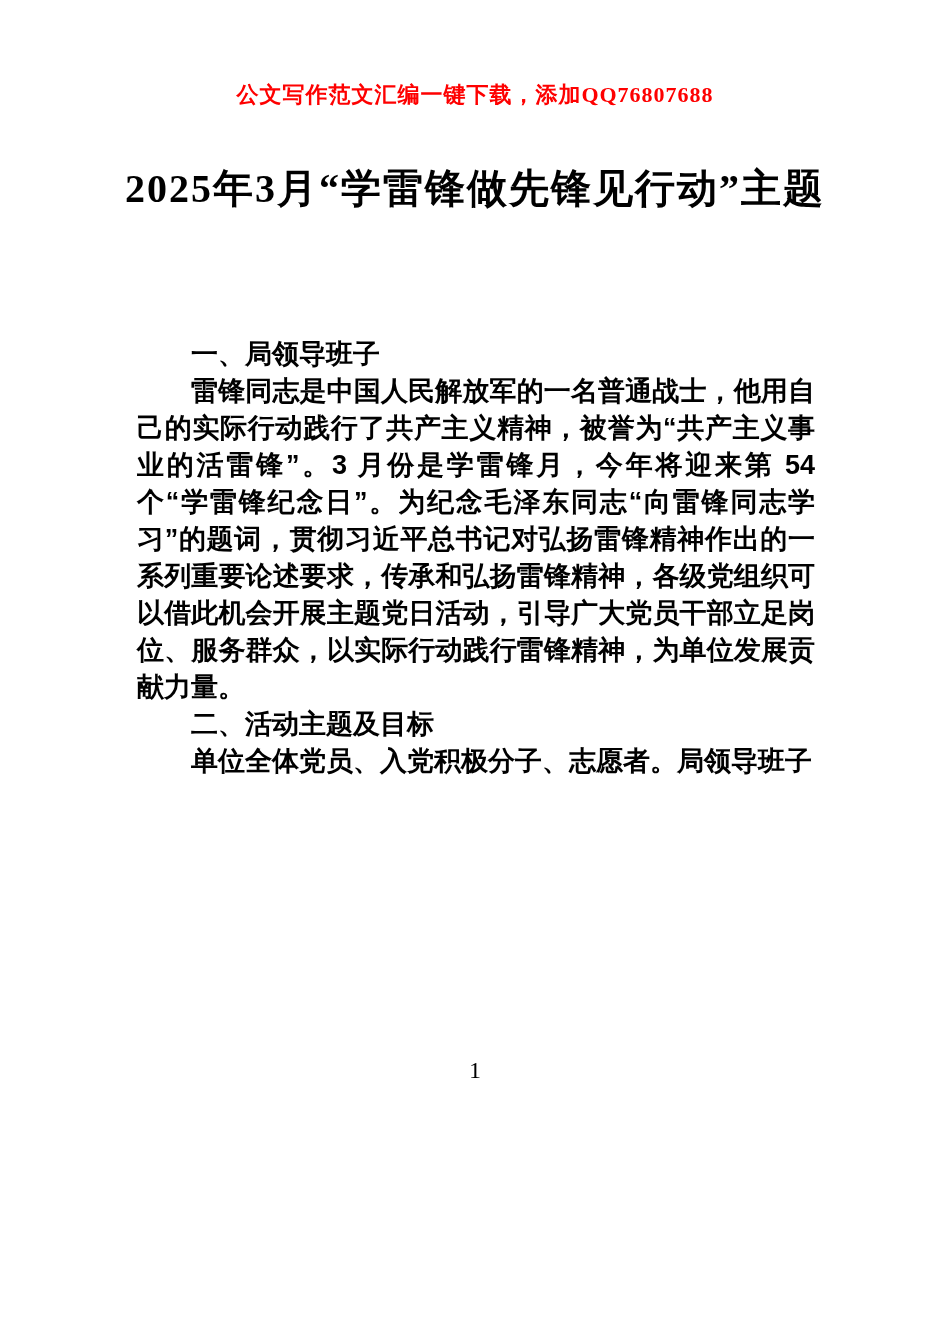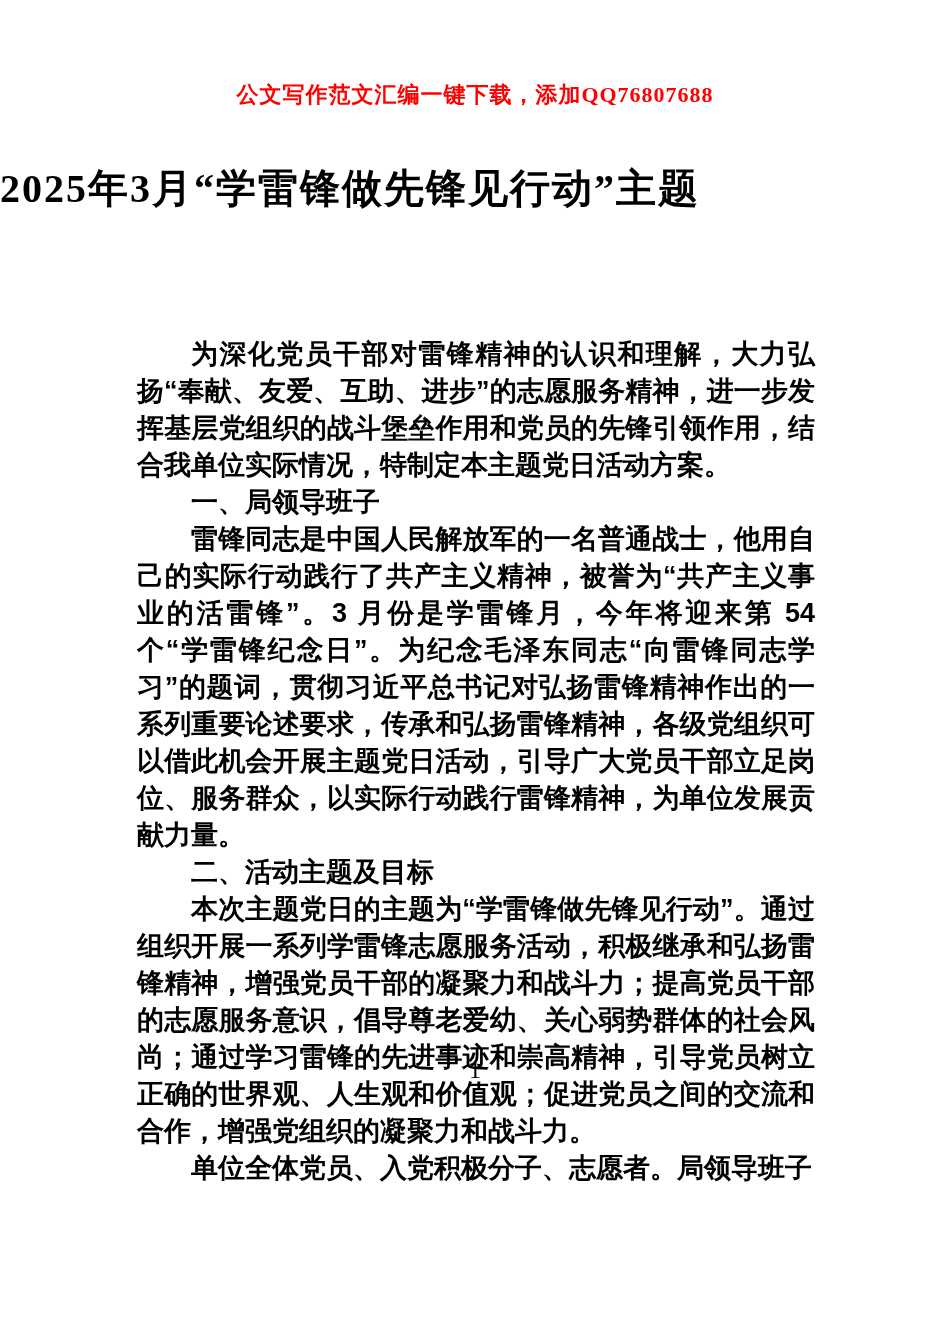--- a/index.html
+++ b/index.html
@@ -24,20 +24,21 @@
     font-size: 22px;
     font-weight: 600;
     color: #fe0000;
     letter-spacing: 1px;
   }
   .title-block {
     position: absolute;
     top: 148px;
     left: 0;
     width: 100%;
+    text-align: center;
     font-family: "Liberation Serif", serif;
     font-size: 40px;
     font-weight: 600;
     line-height: 82px;
     letter-spacing: 2px;
   }
   .content {
     position: absolute;
     top: 336px;
     left: 137px;
@@ -70,23 +71,21 @@
 
 <div class="page">
 
   <div class="notice">公文写作范文汇编一键下载，添加QQ76807688</div>
 
   <div class="title-block">
     <div>2025年3月“学雷锋做先锋见行动”主题</div>
   </div>
 
   <div class="content">
-    <p>为深化党员干部对雷锋精神的认识和理解，大力弘扬“奉献、友爱、互助、进步”的志愿服务精神，进一步发挥基层党组织的战斗堡垒作用和党员的先锋引领作用，结合我单位实际情况，特制定本主题党日活动方案。</p>
     <p class="heading">一、局领导班子</p>
     <p>雷锋同志是中国人民解放军的一名普通战士，他用自己的实际行动践行了共产主义精神，被誉为“共产主义事业的活雷锋”。3 月份是学雷锋月，今年将迎来第 54 个“学雷锋纪念日”。为纪念毛泽东同志“向雷锋同志学习”的题词，贯彻习近平总书记对弘扬雷锋精神作出的一系列重要论述要求，传承和弘扬雷锋精神，各级党组织可以借此机会开展主题党日活动，引导广大党员干部立足岗位、服务群众，以实际行动践行雷锋精神，为单位发展贡献力量。</p>
     <p class="heading">二、活动主题及目标</p>
-    <p>本次主题党日的主题为“学雷锋做先锋见行动”。通过组织开展一系列学雷锋志愿服务活动，积极继承和弘扬雷锋精神，增强党员干部的凝聚力和战斗力；提高党员干部的志愿服务意识，倡导尊老爱幼、关心弱势群体的社会风尚；通过学习雷锋的先进事迹和崇高精神，引导党员树立正确的世界观、人生观和价值观；促进党员之间的交流和合作，增强党组织的凝聚力和战斗力。</p>
     <p>单位全体党员、入党积极分子、志愿者。局领导班子</p>
   </div>
 
   <div class="page-number">1</div>
 
 </div>
 
 </body></html>

